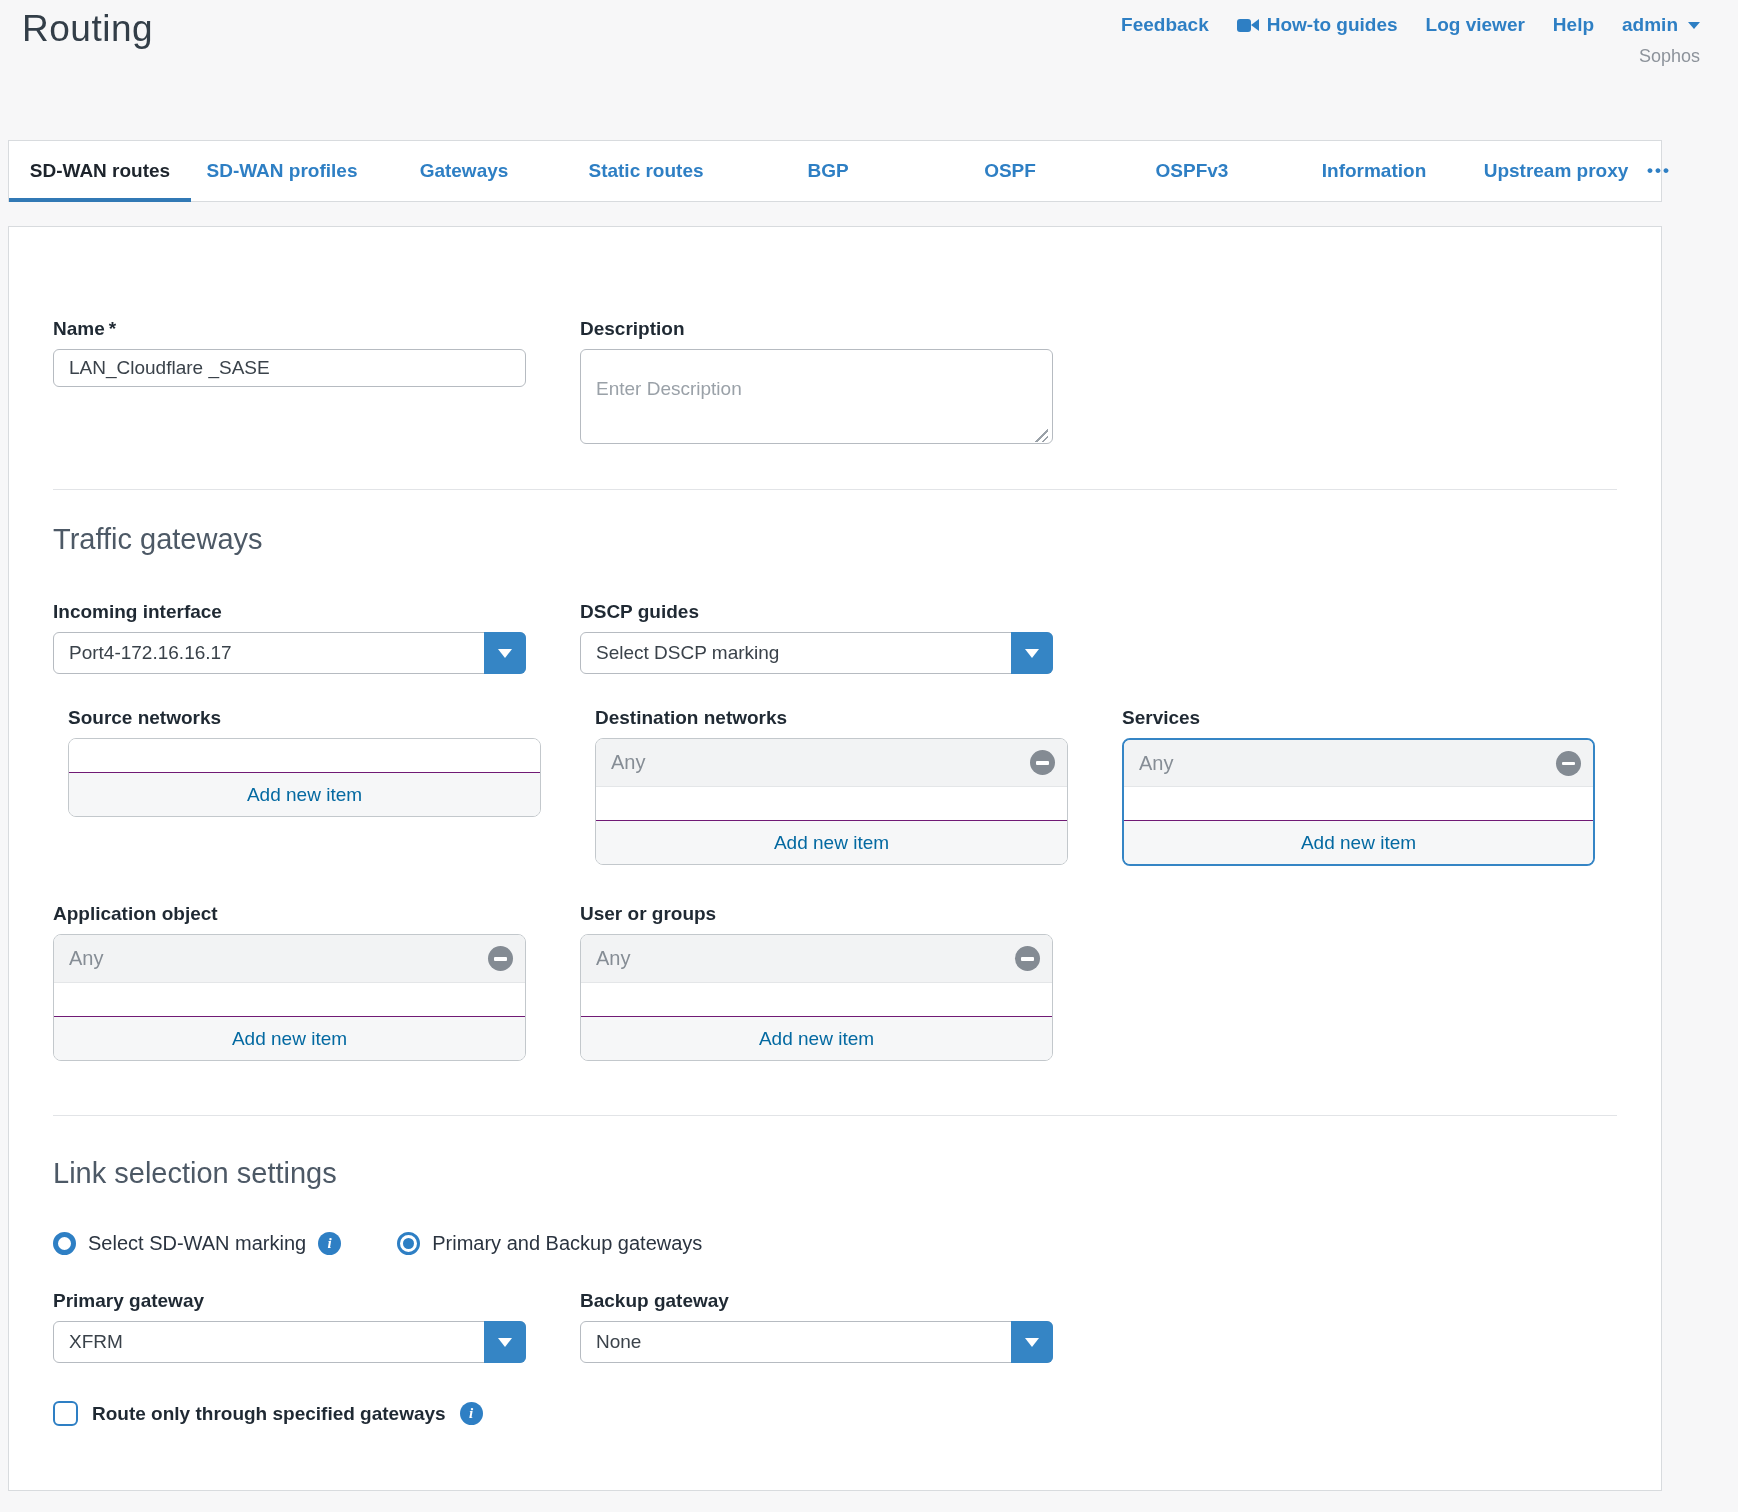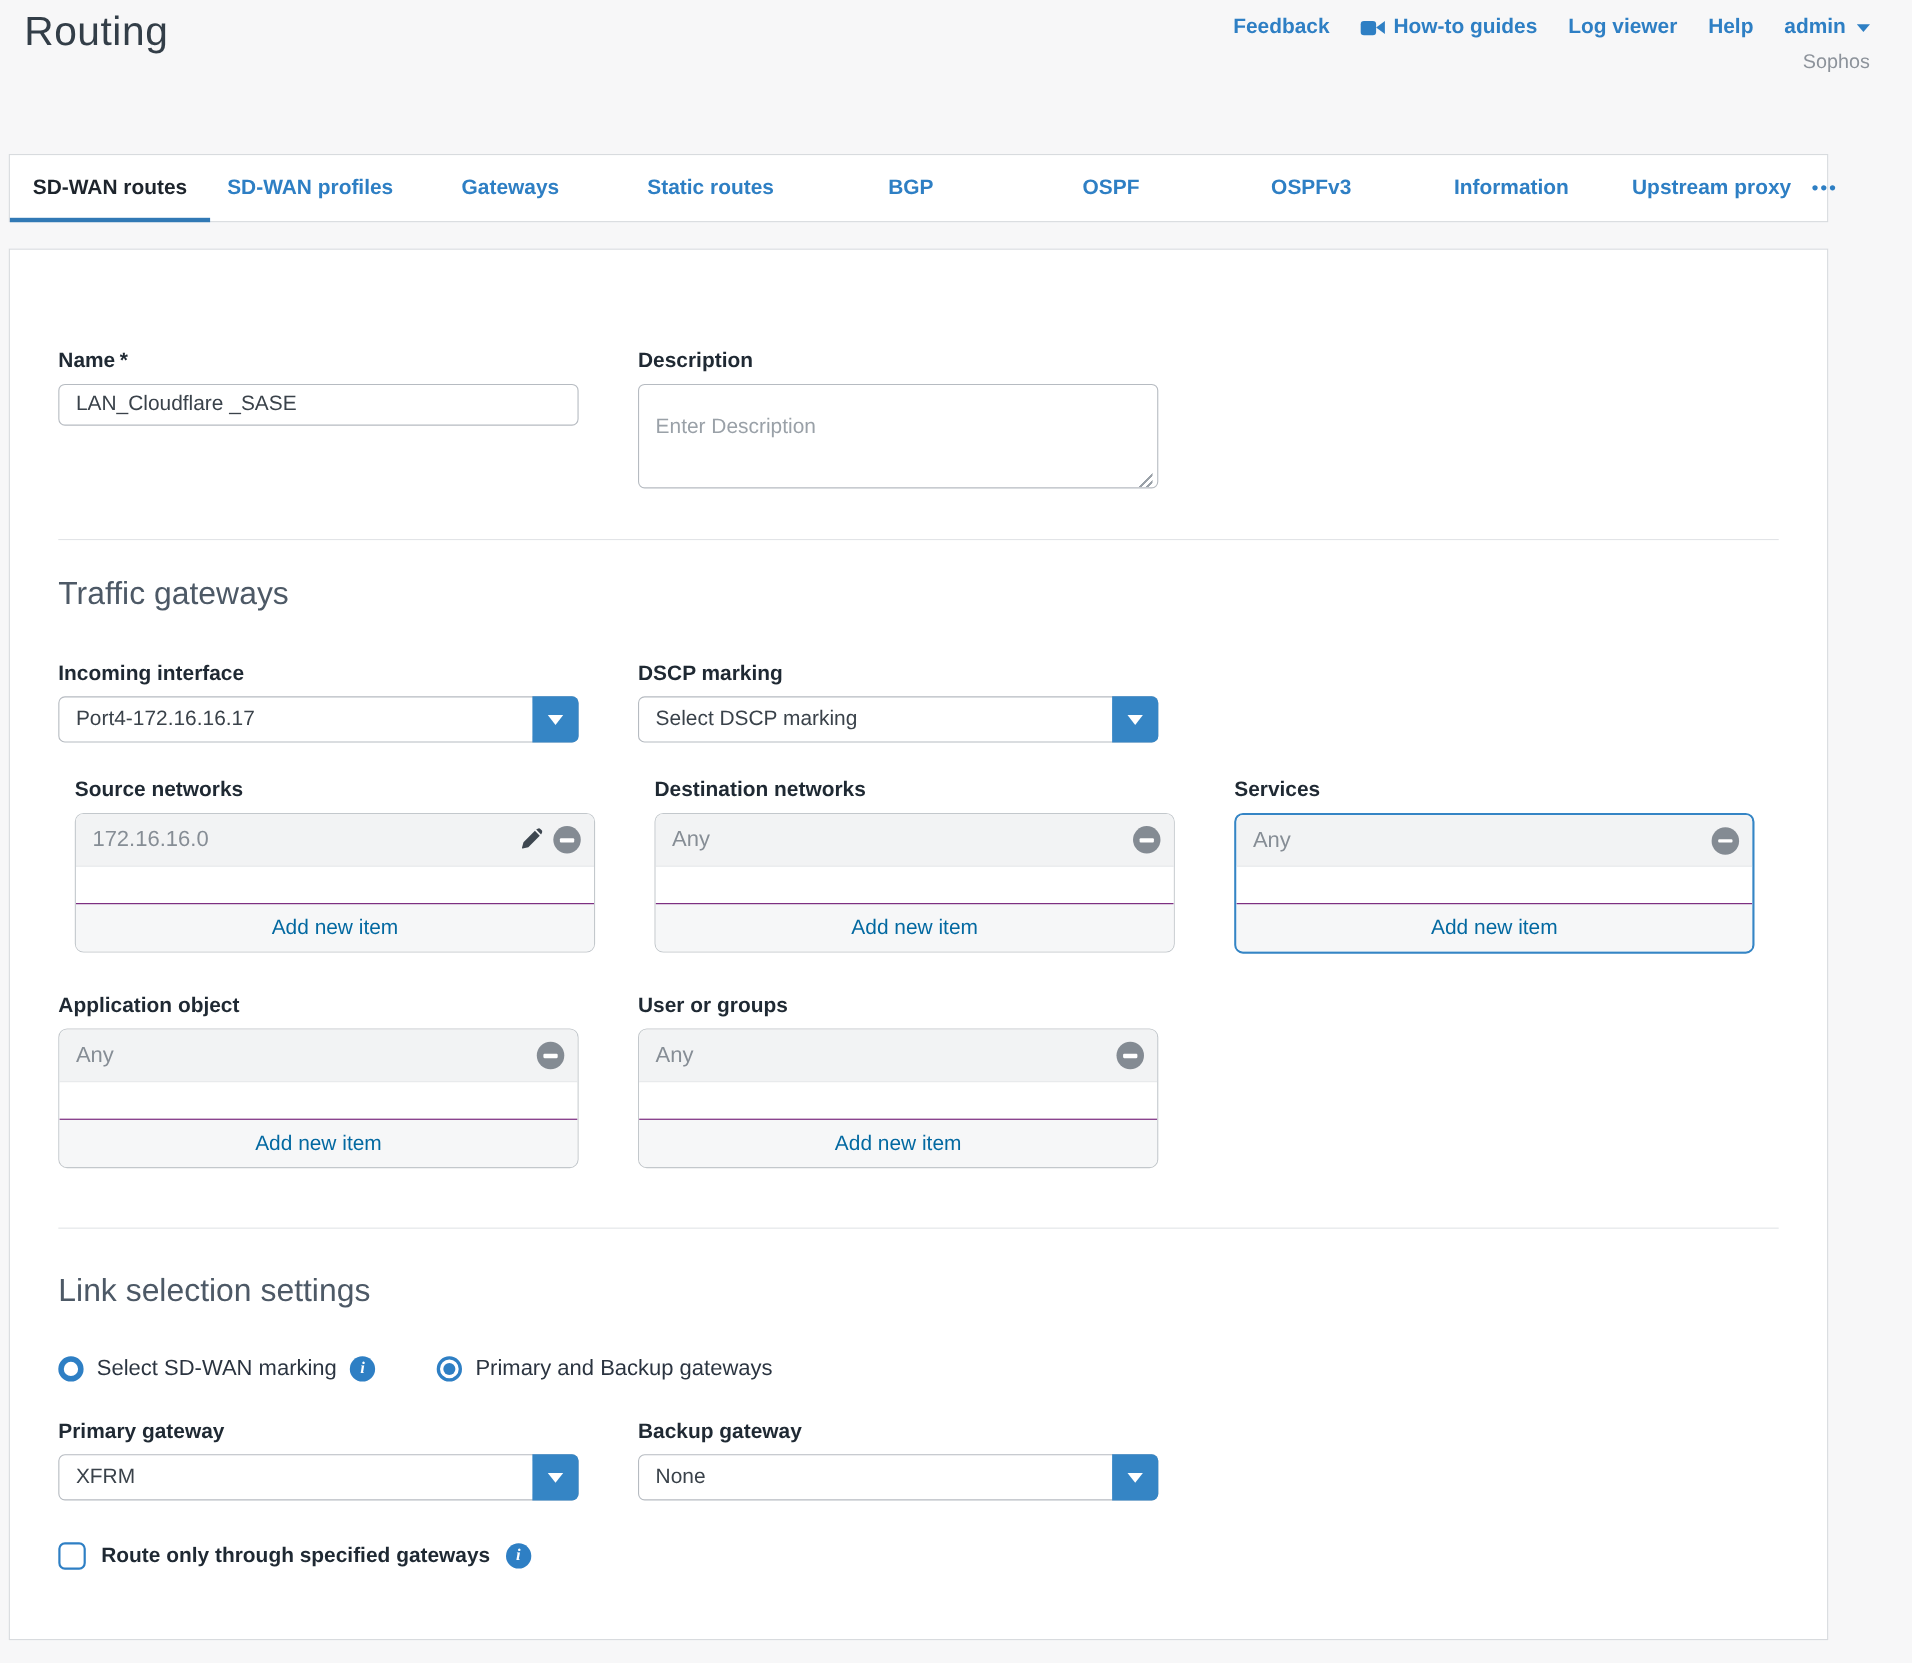--- a/index.html
+++ b/index.html
@@ -227,47 +227,36 @@
       <div>
         <div class="field-label">Incoming interface</div>
         <div class="dropdown">
           <span>Port4-172.16.16.17</span>
           <span class="dd-btn">
               <span class="tri"></span>
             </span>
         </div>
       </div>
       <div>
-        <div class="field-label">DSCP marking</div>
+        <div class="field-label">DSCP guides</div>
         <div class="dropdown">
           <span>Select DSCP marking</span>
           <span class="dd-btn">
               <span class="tri"></span>
             </span>
         </div>
       </div>
       <div></div>
     </div>
 
     <div class="grid3 box-row">
 
       <div>
         <div class="field-label">Source networks</div>
         <div class="selbox">
-          <div class="sel-item">
-            <span class="item-text">172.16.16.0</span>
-            <span class="icon-btns">
-              <span class="pencil-icon">
-                <svg width="21" height="21" viewBox="0 0 20 20">
-                    <path fill="#3e4750" d="M13.6 2.2l4.2 4.2-9.9 9.9-4.9 1.2a.5.5 0 0 1-.6-.6l1.3-4.8zM14.7 1.1l1.6-1a1.4 1.4 0 0 1 1.8.2l1.6 1.6a1.4 1.4 0 0 1 .2 1.8l-1 1.6z"></path>
-                  </svg>
-              </span>
-              <span class="minus-icon"></span>
-            </span>
-          </div>
           <div class="sel-mid"></div>
           <div class="sel-add">Add new item</div>
         </div>
       </div>
 
       <div>
         <div class="field-label">Destination networks</div>
         <div class="selbox">
           <div class="sel-item">
             <span class="item-text">Any</span>

